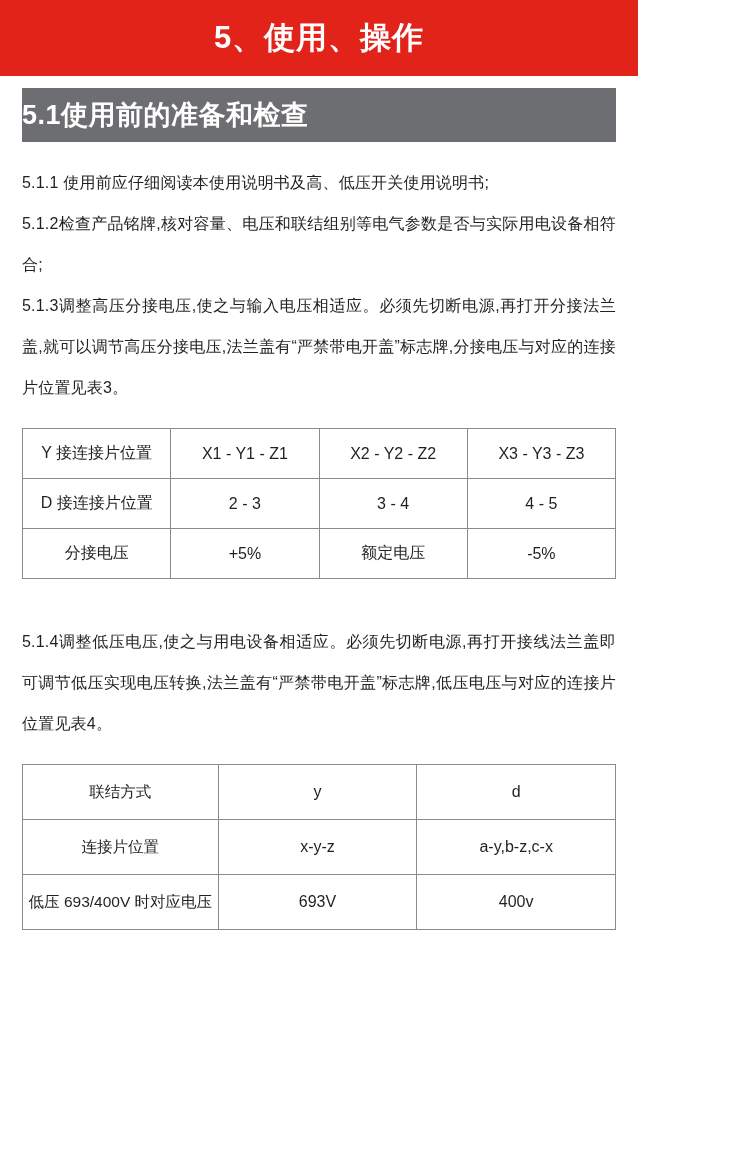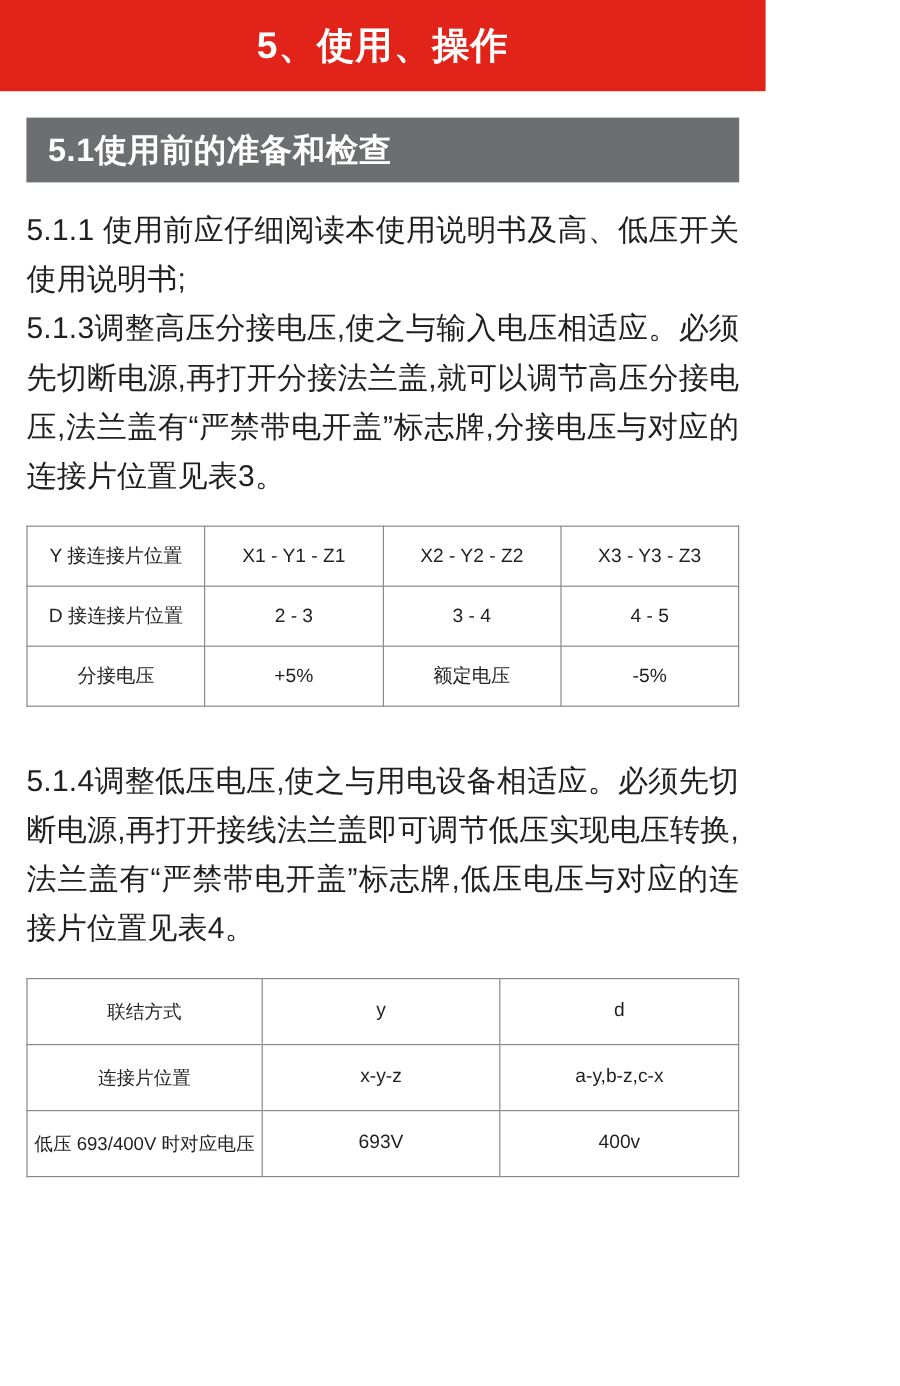--- a/index.html
+++ b/index.html
@@ -29,39 +29,38 @@
     justify-content: center;
   }
   .chapter-header .title {
     color: #ffffff;
     font-size: 31px;
     font-weight: bold;
     letter-spacing: 1px;
   }
   
   .section-bar {
-    margin: 22px 22px 0 22px;
+    margin: 12px 22px 0 22px;
     background: #6d6e71;
     height: 54px;
     display: flex;
     align-items: center;
-    padding-left: 18px;
     box-sizing: border-box;
   }
   .section-bar .title {
     color: #ffffff;
     font-size: 27px;
     font-weight: bold;
     letter-spacing: 0.5px;
   }
   .body-block {
     margin: 20px 22px 0 22px;
   }
   .para {
-    font-size: 25px;
+    font-size: 16px;
     line-height: 41px;
     color: #231f20;
     text-align: justify;
     letter-spacing: 0.2px;
   }
   table.data-table {
     margin: 20px 22px 0 22px;
     border-collapse: collapse;
     width: calc(100% - 44px);
     table-layout: fixed;
@@ -93,20 +92,21 @@
   <div class="chapter-header">
     <div class="title">5、使用、操作</div>
   </div>
 
   <div class="section-bar">
     <div class="title">5.1使用前的准备和检查</div>
   </div>
 
   <div class="body-block">
     <div class="para">5.1.1  使用前应仔细阅读本使用说明书及高、低压开关使用说明书;</div>
+    <div class="para">5.1.2检查产品铭牌,核对容量、电压和联结组别等电气参数是否与实际用电设备相符合;</div>
     <div class="para">5.1.3调整高压分接电压,使之与输入电压相适应。必须先切断电源,再打开分接法兰盖,就可以调节高压分接电压,法兰盖有“严禁带电开盖”标志牌,分接电压与对应的连接片位置见表3。</div>
   </div>
 
   <table class="data-table t3">
     <tbody>
       <tr>
         <td class="label-cell">Y 接连接片位置</td>
         <td>X1 - Y1 - Z1</td>
         <td>X2 - Y2 - Z2</td>
         <td>X3 - Y3 - Z3</td>

